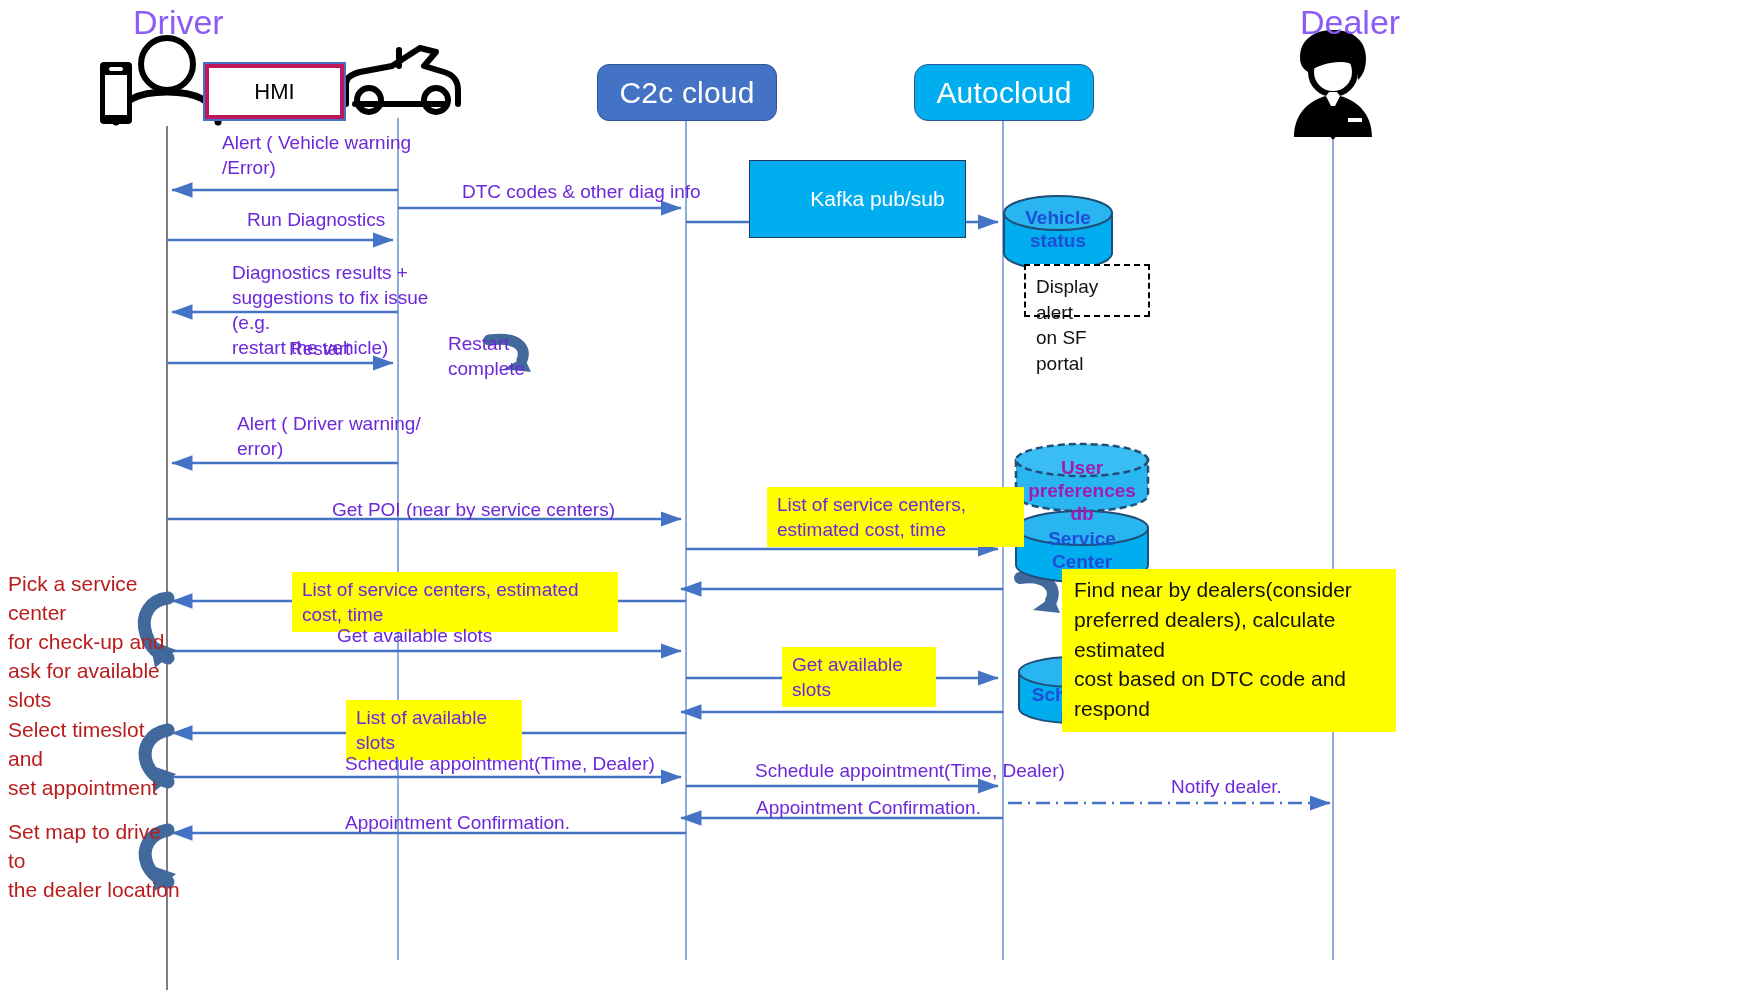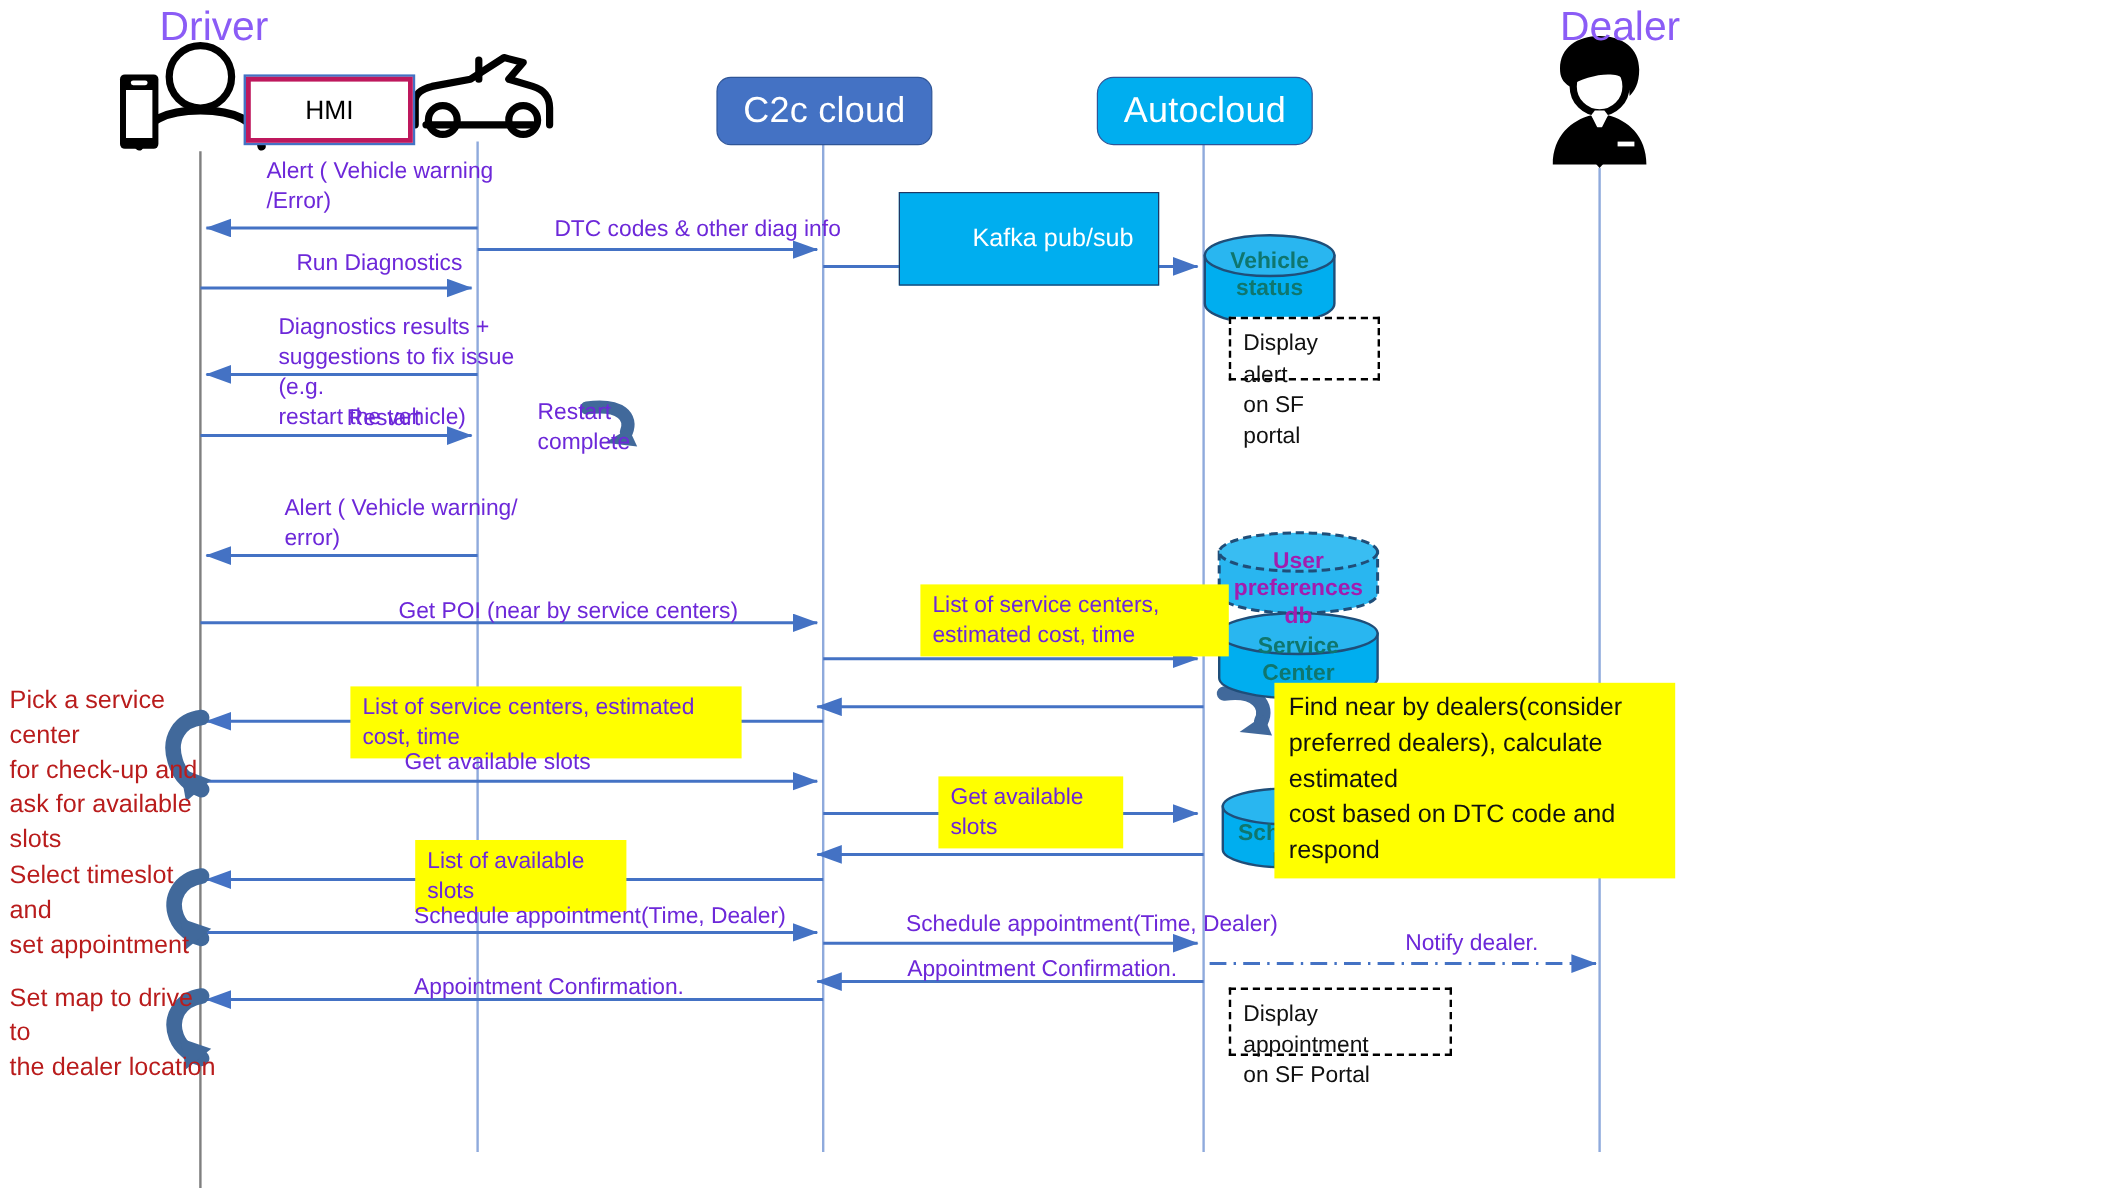--- a/index.html
+++ b/index.html
@@ -26,21 +26,21 @@
 
   
   .msg{position:absolute;font-size:19px;line-height:1.32;color:#6d28d9;white-space:pre-line;margin-left:42px;}
   .msg.hl{background:#ffff00;padding:5px 10px;box-sizing:border-box;}
   .sidenote{position:absolute;font-size:21px;line-height:1.38;color:#b91c1c;white-space:pre-line;}
   .bignote{position:absolute;background:#ffff00;font-size:21px;line-height:1.42;
            padding:6px 12px 8px 12px;box-sizing:border-box;color:#111;white-space:pre-line;}
 
   
   .db{position:absolute;}
-  .db .lbl{position:absolute;left:0;right:0;text-align:center;color:#0f766e;
+  .db .lbl{position:absolute;left:0;right:0;text-align:center;color:#1d4ed8;
            font-size:19px;font-weight:bold;line-height:1.2;}
   .db.userpref .lbl{color:#a21caf;}
 </style>
 </head>
 <body>
 
 <div id="stage">
 
   <svg class="layer" viewBox="0 0 1760 990">
     <defs>
@@ -204,42 +204,38 @@
 
   <div class="db" style="left:1019px;top:664px;width:110px;height:56px;">
     <div class="lbl" style="top:20px;">Schedule DB</div>
   </div>
 
   <div class="notebox" style="left:1024px;top:264px;width:126px;height:53px;">
     <span style="white-space:pre-line">Display alert
 on SF portal</span>
   </div>
 
-  <div class="notebox" style="left:1024px;top:823px;width:186px;height:57px;">
-    <span style="white-space:pre-line">Display appointment
-on SF Portal</span>
-  </div>
 
   <div class="msg" style="left:180px;top:130px;width:230px;">Alert ( Vehicle warning
 /Error)</div>
 
   <div class="msg" style="left:420px;top:179px;">DTC codes &amp; other diag info</div>
 
   <div class="msg" style="left:205px;top:207px;">Run Diagnostics</div>
 
   <div class="msg" style="left:190px;top:260px;width:210px;">Diagnostics results +
 suggestions to fix issue (e.g.
 restart the vehicle)</div>
 
   <div class="msg" style="left:247px;top:336px;">Restart</div>
 
   <div class="msg" style="left:406px;top:331px;width:80px;">Restart
 complete</div>
 
-  <div class="msg" style="left:195px;top:411px;width:220px;">Alert ( Vehicle warning/
+  <div class="msg" style="left:195px;top:411px;width:220px;">Alert ( Driver warning/
 error)</div>
 
   <div class="msg" style="left:290px;top:497px;">Get POI (near by service centers)</div>
 
   <div class="msg hl" style="left:725px;top:487px;width:257px;">List of service centers,
 estimated cost, time</div>
 
   <div class="msg hl" style="left:250px;top:572px;width:326px;">List of service centers, estimated cost, time</div>
 
   <div class="msg" style="left:295px;top:623px;">Get available slots</div>

